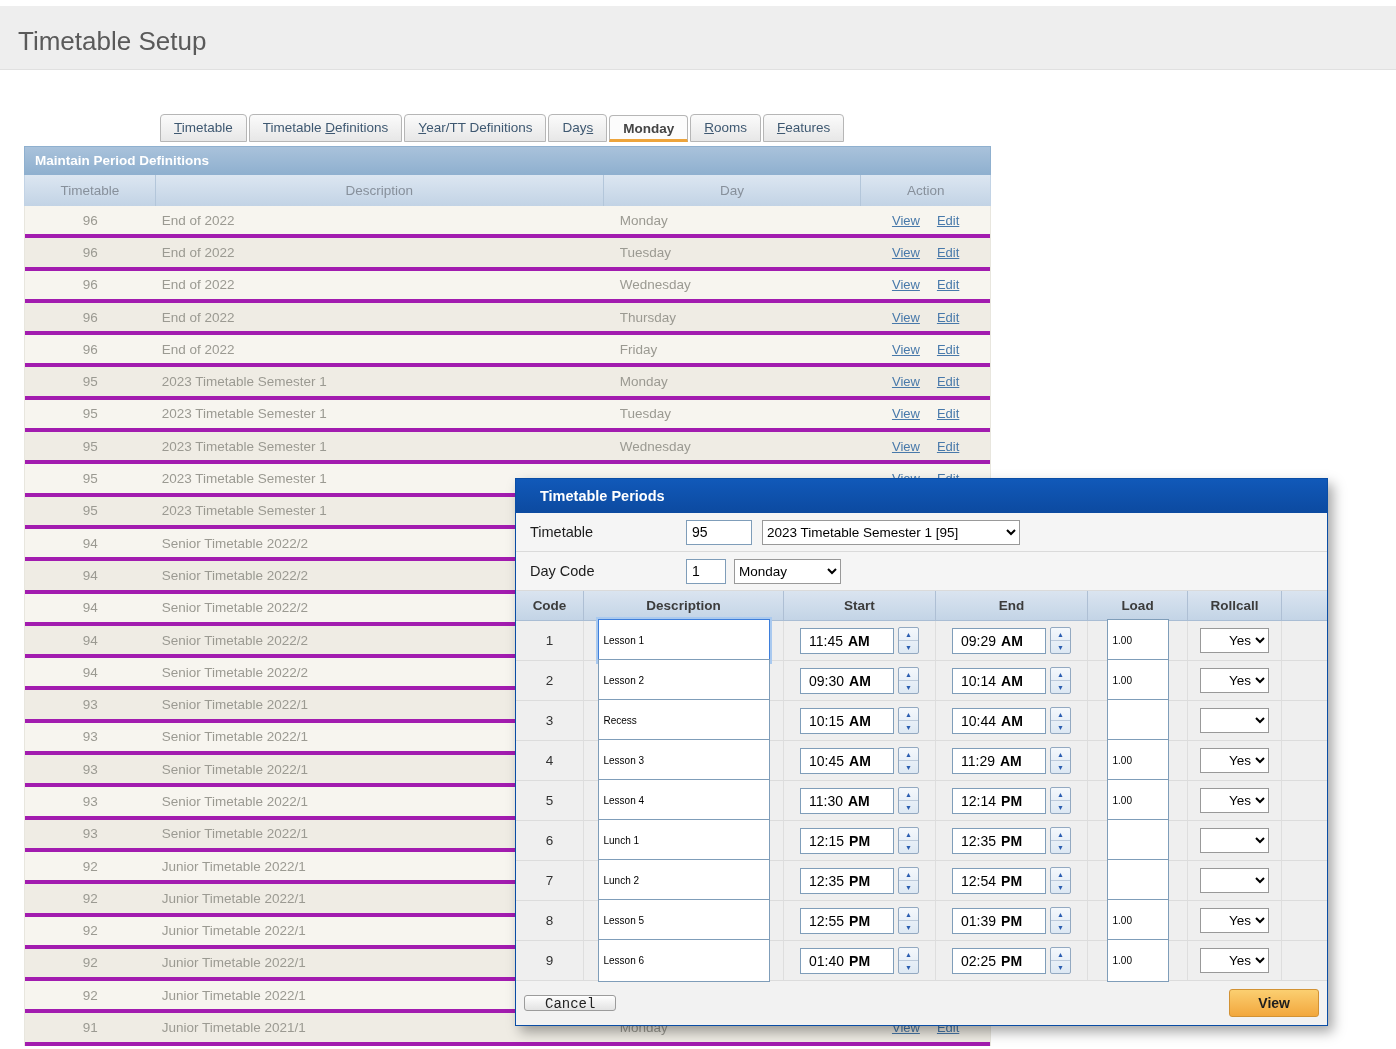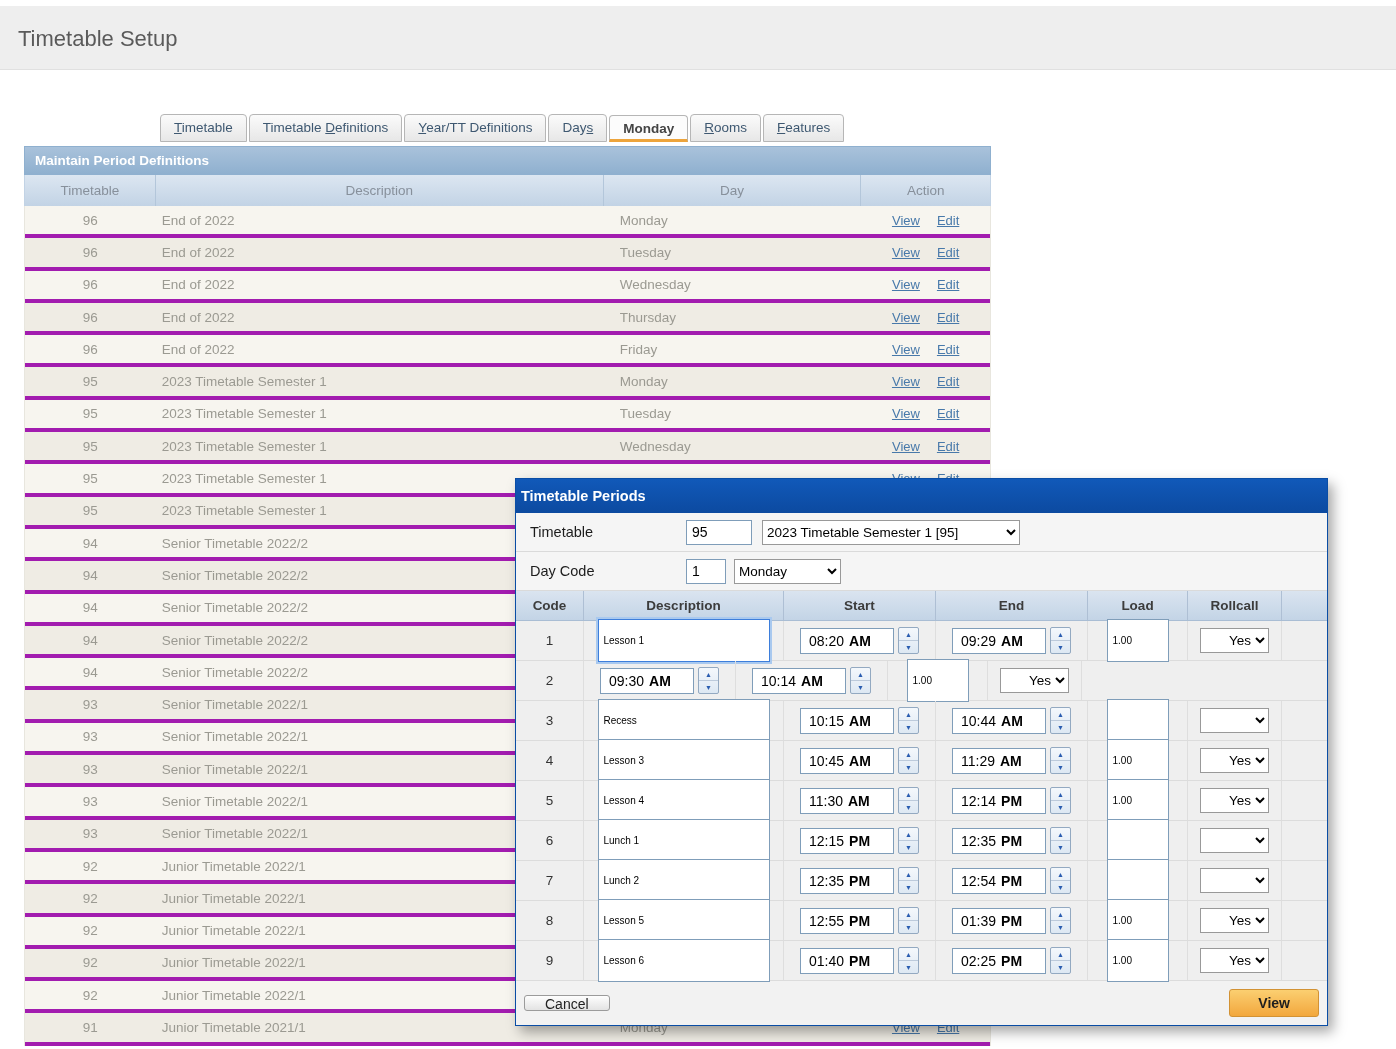--- a/index.html
+++ b/index.html
@@ -2,21 +2,21 @@
 <html><head>
 <meta charset="utf-8">
 <style>
   * { box-sizing: border-box; }
   html, body { margin: 0; padding: 0; }
   body { font-family: "Liberation Sans", sans-serif; background: #fff; }
   .screen { position: relative; width: 1396px; height: 1049px; overflow: hidden; background: #fff; }
 
   
   .topbar { position: absolute; left: 0; top: 6px; width: 100%; height: 64px; background: #eeeeee; border-bottom: 1px solid #e0e0e0; }
-  .page-title { position: absolute; left: 18px; top: 20px; font-size: 22px; color: #5a5a5a; }
+  .page-title { position: absolute; left: 18px; top: 20px; font-size: 26px; color: #5a5a5a; }
 
   
   .tabbar { position: absolute; left: 160px; top: 113px; height: 29px; display: flex; align-items: flex-end; gap: 2px; }
   .tab { background: linear-gradient(#fbfbfb, #e7e7e7); border: 1px solid #b6b6b6; border-radius: 4px 4px 0 0;
          padding: 5px 13px 6px; font-size: 13.5px; color: #3e5871; cursor: pointer; white-space: nowrap; }
   .tab.active { background: #fcfcfc; font-weight: bold; color: #444; border-bottom: 3px solid #eda43c; padding-bottom: 3px; }
 
   
   .mtable { position: absolute; left: 24px; top: 146px; width: 967px; }
   .mtitle { height: 29px; line-height: 27px; background: linear-gradient(#a9c2db, #8fb0cf); border: 1px solid #8fb0cf;
@@ -33,21 +33,21 @@
   .mc-tt { width: 131px; justify-content: center; }
   .mc-desc { width: 449px; padding-left: 6px; }
   .mc-day { width: 258px; padding-left: 16px; }
   .mc-act { width: 129px; justify-content: center; gap: 17px; }
   .lnk { color: #4879aa; text-decoration: underline; cursor: pointer; font-size: 13px; }
 
   
   .dialog { position: absolute; left: 515px; top: 478px; width: 813px; height: 548px; background: #f2f2f2;
             border: 1px solid #0a4da5; box-shadow: 5px 6px 12px rgba(0,0,0,.35); }
   .dtitle { height: 34px; line-height: 34px; background: linear-gradient(#1159b9, #0c4aa0); color: #fff;
-            font-weight: bold; font-size: 14.5px; padding-left: 5px; }
+            font-weight: bold; font-size: 14.5px; padding-left: 24px; }
   .dfield { display: flex; align-items: center; height: 39px; border-bottom: 1px solid #dadada; background: #f5f5f5;
             font-size: 14.5px; color: #1c1c1c; }
   .dfield .flabel { width: 170px; padding-left: 14px; }
   .tinput { height: 25px; border: 1px solid #7f9db9; background: #fff; font-family: inherit; font-size: 14px; padding: 0 5px; }
   .tt-code { width: 66px; margin-right: 10px; }
   .dc-code { width: 40px; margin-right: 8px; }
   select { font-family: inherit; font-size: 13.5px; height: 25px; border: 1px solid #999; background: #fff; }
   .tt-select { width: 258px; }
   .day-select { width: 107px; }
 
@@ -68,21 +68,21 @@
   .spin { width: 21px; height: 27px; margin-left: 4px; border: 1px solid #93a9c1; border-radius: 2px;
           background: linear-gradient(#f4f8fc, #dde8f3); display: flex; flex-direction: column; overflow: hidden; }
   .spin-btn { flex: 1; display: flex; align-items: center; justify-content: center; font-size: 7px; color: #2a5db0;
               cursor: pointer; line-height: 1; }
   .spin-btn.up { border-bottom: 1px solid #bccadb; }
   .roll-select { width: 69px; padding-left: 24px; }
 
   .dbuttons { position: absolute; left: 0; bottom: 0; width: 100%; height: 44px; display: flex; align-items: center;
               justify-content: space-between; padding: 0 8px; }
   .btn-cancel { height: 16px; padding: 0 20px; background: linear-gradient(#fefefe, #e3e3e3); border: 1px solid #9b9b9b;
-                border-radius: 3px; font-size: 14px; color: #222; cursor: pointer; font-family: Liberation Sans, sans-serif; }
+                border-radius: 3px; font-size: 14px; color: #222; cursor: pointer; font-family: Liberation Mono, monospace; }
   .btn-save { height: 28px; padding: 0 28px; background: linear-gradient(#fbcf71, #f2a73d); border: 1px solid #d29234;
               border-radius: 3px; font-size: 14px; font-weight: bold; color: #1e1e1e; cursor: pointer; font-family: inherit; }
 </style>
 </head>
 <body>
 
 <div class="screen">
 
   <div class="topbar">
     <div class="page-title">Timetable Setup</div>
@@ -373,21 +373,21 @@
         <div class="dh d6"></div>
       </div>
     <div>
         <div class="drow">
           <div class="dc d0">1</div>
           <div class="dc d1">
             <input class="din desc-in focused" value="Lesson 1" style="">
           </div>
           <div class="dc d2">
             <div class="timebox">
-              <span class="tval">08:20</span>
+              <span class="tval">11:45</span>
               <span class="ampm">AM</span>
             </div>
             <div class="spin">
               <div class="spin-btn up">▲</div>
               <div class="spin-btn down">▼</div>
             </div>
           </div>
           <div class="dc d3">
             <div class="timebox">
               <span class="tval">09:29</span>
@@ -401,20 +401,23 @@
           <div class="dc d4">
             <input class="din load-in" value="1.00" style="">
           </div>
           <div class="dc d5">
             <select class="roll-select"><option>Yes</option></select>
           </div>
           <div class="dc d6"></div>
         </div>
         <div class="drow">
           <div class="dc d0">2</div>
+          <div class="dc d1">
+            <input class="din desc-in" value="Lesson 2" style="">
+          </div>
           <div class="dc d2">
             <div class="timebox">
               <span class="tval">09:30</span>
               <span class="ampm">AM</span>
             </div>
             <div class="spin">
               <div class="spin-btn up">▲</div>
               <div class="spin-btn down">▼</div>
             </div>
           </div>

